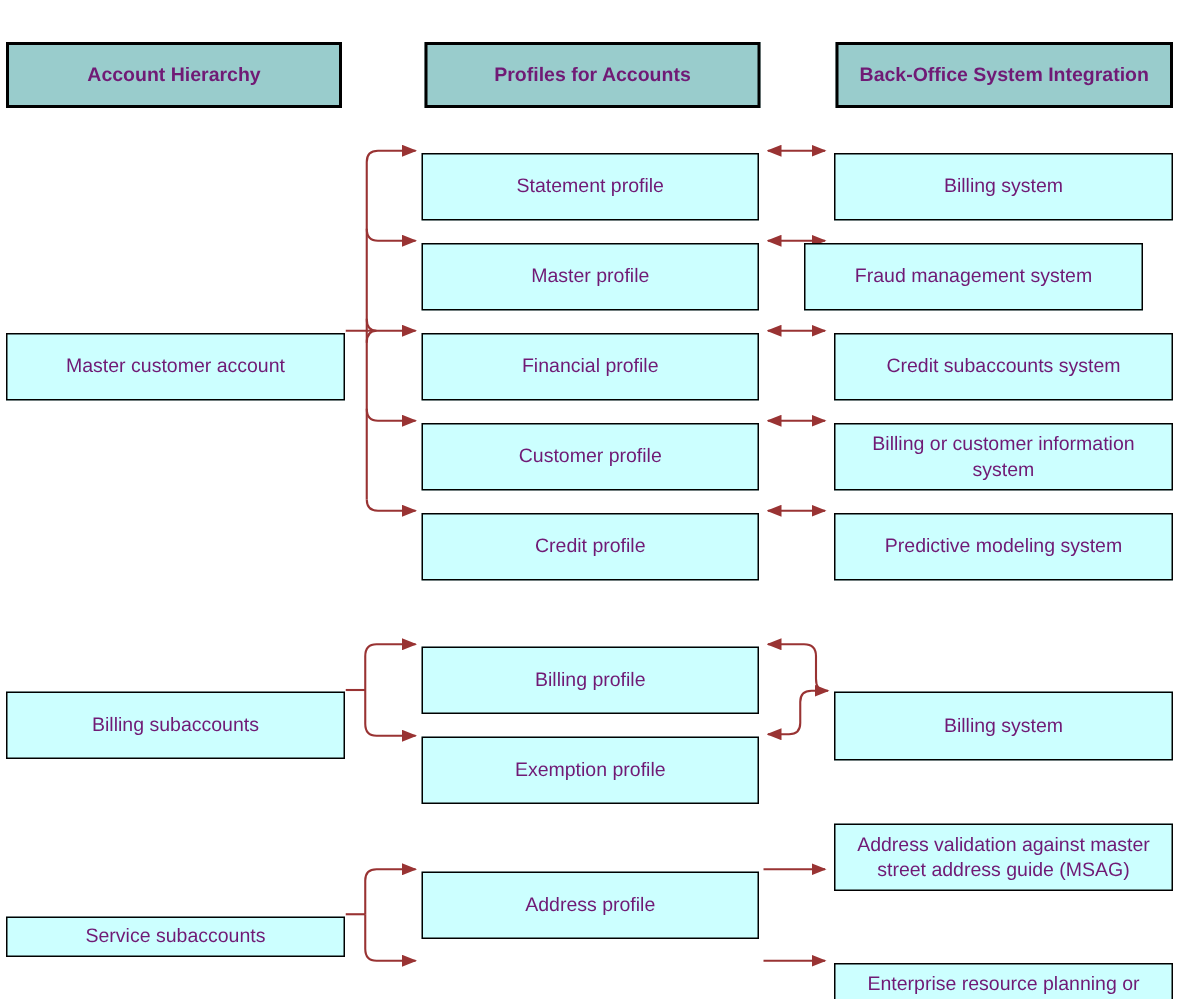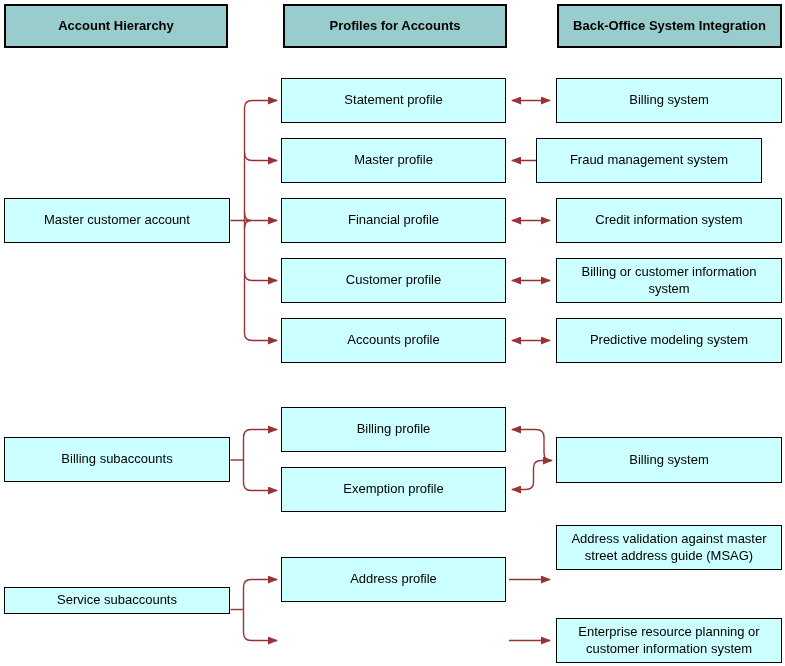--- a/index.html
+++ b/index.html
@@ -11,22 +11,23 @@
   }
   *{box-sizing:border-box;}
   body{margin:0;background:var(--background);font-family:"Liberation Sans",sans-serif;}
   .canvas{position:relative;width:785px;height:666px;background:var(--background);overflow:hidden;}
   .box{
     position:absolute;
     border:1px solid var(--box-border);
     background:var(--box-fill);
     display:flex;align-items:center;justify-content:center;
     text-align:center;
-    font-size:13px;line-height:1.3;color:#000000;
+    font-size:13px;line-height:1.3;color:#701a75;
     padding:2px 10px;
+    margin-top:24px;
   }
   .header{
     background:var(--header-fill);
     border-width:2px;
     font-weight:bold;
   }
   svg.connectors{position:absolute;left:0;top:0;width:785px;height:666px;}
   .connectors path{fill:none;stroke:var(--arrow);stroke-width:1.4;}
   .connectors .arrowhead{fill:var(--arrow);stroke:none;}
 </style>
@@ -86,25 +87,25 @@
   <div class="box header" style="left:4px;top:4px;width:224px;height:44px">Account Hierarchy</div>
   <div class="box header" style="left:283px;top:4px;width:224px;height:44px">Profiles for Accounts</div>
   <div class="box header" style="left:557px;top:4px;width:225px;height:44px">Back-Office System Integration</div>
 
   <div class="box" style="left:4px;top:198px;width:226px;height:45px">Master customer account</div>
 
   <div class="box" style="left:281px;top:78px;width:225px;height:45px">Statement profile</div>
   <div class="box" style="left:281px;top:138px;width:225px;height:45px">Master profile</div>
   <div class="box" style="left:281px;top:198px;width:225px;height:45px">Financial profile</div>
   <div class="box" style="left:281px;top:258px;width:225px;height:45px">Customer profile</div>
-  <div class="box" style="left:281px;top:318px;width:225px;height:45px">Accounts profile</div>
+  <div class="box" style="left:281px;top:318px;width:225px;height:45px">Credit profile</div>
 
   <div class="box" style="left:556px;top:78px;width:226px;height:45px">Billing system</div>
   <div class="box" style="left:536px;top:138px;width:226px;height:45px">Fraud management system</div>
-  <div class="box" style="left:556px;top:198px;width:226px;height:45px">Credit information system</div>
+  <div class="box" style="left:556px;top:198px;width:226px;height:45px">Credit subaccounts system</div>
   <div class="box" style="left:556px;top:258px;width:226px;height:45px">Billing or customer information system</div>
   <div class="box" style="left:556px;top:318px;width:226px;height:45px">Predictive modeling system</div>
 
   <div class="box" style="left:4px;top:437px;width:226px;height:45px">Billing subaccounts</div>
   <div class="box" style="left:281px;top:407px;width:225px;height:45px">Billing profile</div>
   <div class="box" style="left:281px;top:467px;width:225px;height:45px">Exemption profile</div>
   <div class="box" style="left:556px;top:437px;width:226px;height:46px">Billing system</div>
 
   <div class="box" style="left:4px;top:587px;width:226px;height:27px">Service subaccounts</div>
   <div class="box" style="left:281px;top:557px;width:225px;height:45px">Address profile</div>

